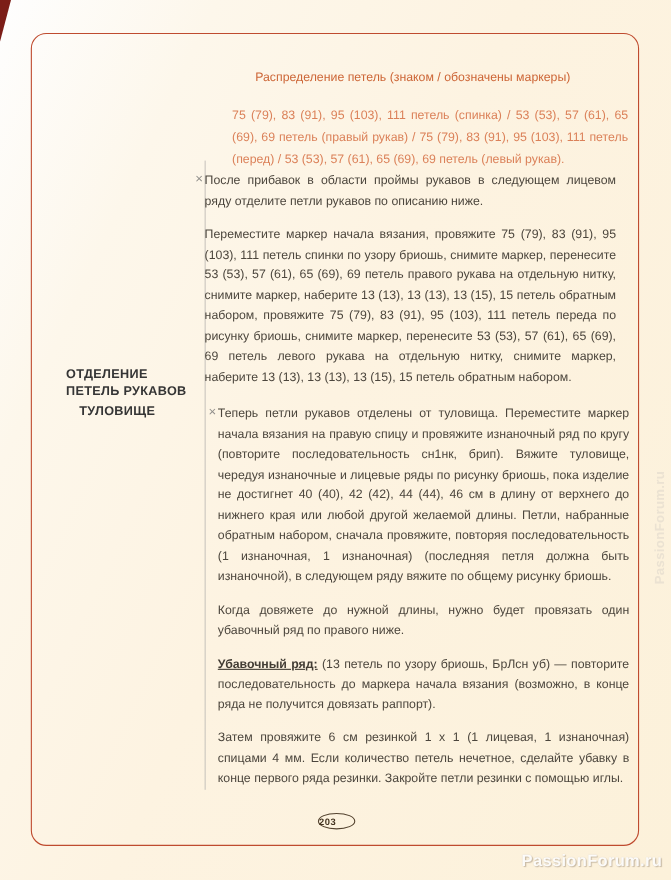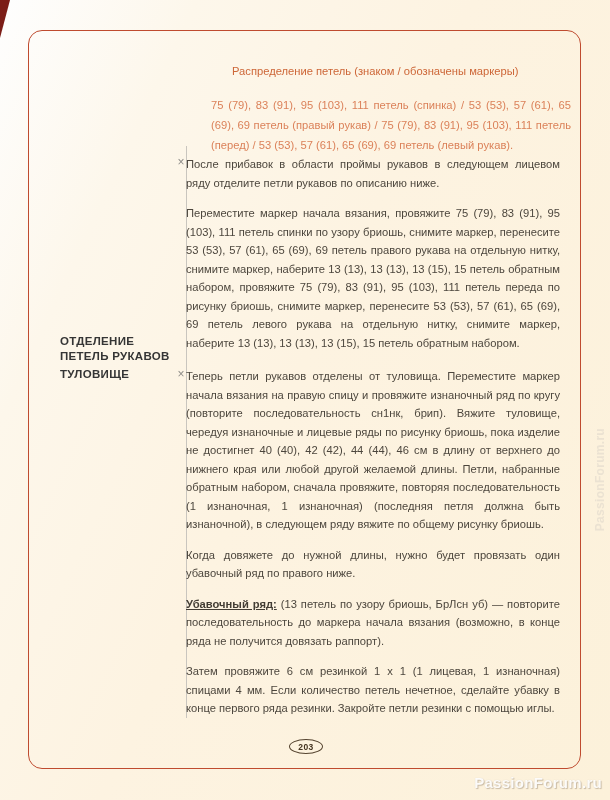--- a/index.html
+++ b/index.html
@@ -27,21 +27,21 @@
     color: #db8159; line-height: 20px; margin: 0; text-align: justify;
   }
   .divider {
     position: absolute; left: 186px; top: 146px; width: 1px; height: 572px;
     background: #c9c5be;
   }
   .section-row {
     position: absolute; left: 0; width: 580px; display: flex;
   }
   .row-1 { top: 155px; align-items: flex-end; }
-  .row-2 { top: 367px; }
+  .row-2 { top: 367px; margin-left: 12px; }
   .heading-cell {
     box-sizing: border-box; width: 186px; padding-left: 60px; flex: none;
   }
   .section-heading {
     width: 112px; font-size: 11.5px; font-weight: bold; color: #353535;
     line-height: 15px; letter-spacing: 0.3px; margin: 0;
   }
   .x-marker {
     position: absolute; left: 172px; top: 0px; width: 18px;
     color: #8f8d89; font-size: 12px; line-height: 14px; text-align: center;
@@ -49,21 +49,21 @@
   .content-cell { width: 374px; flex: none; }
   .content-cell p {
     margin: 0 0 12px 0; font-size: 11.2px; line-height: 18.5px;
     color: #4c463d; text-align: justify;
   }
   .content-cell p strong { color: #433d34; text-decoration: underline; }
   .page-number-badge {
     position: absolute; left: 289px; top: 739px; width: 34px; height: 15px;
     border: 1px solid #54432f; border-radius: 50%;
     font-size: 8.5px; font-weight: bold; color: #43331f;
-    line-height: 15px; text-align: center; letter-spacing: 0.5px;
+    line-height: 15px; text-align: left; letter-spacing: 0.5px;
     box-sizing: border-box;
   }
   .watermark-bottom {
     position: absolute; right: 8px; top: 774px;
     font-size: 15px; font-weight: bold; color: rgba(255,255,255,0.92);
     text-shadow: 1px 1px 1px #c9bba6, 0 0 1px #dcd0bd;
     letter-spacing: 0.3px;
   }
   .watermark-vertical {
     position: absolute; left: 593px; top: 428px;

